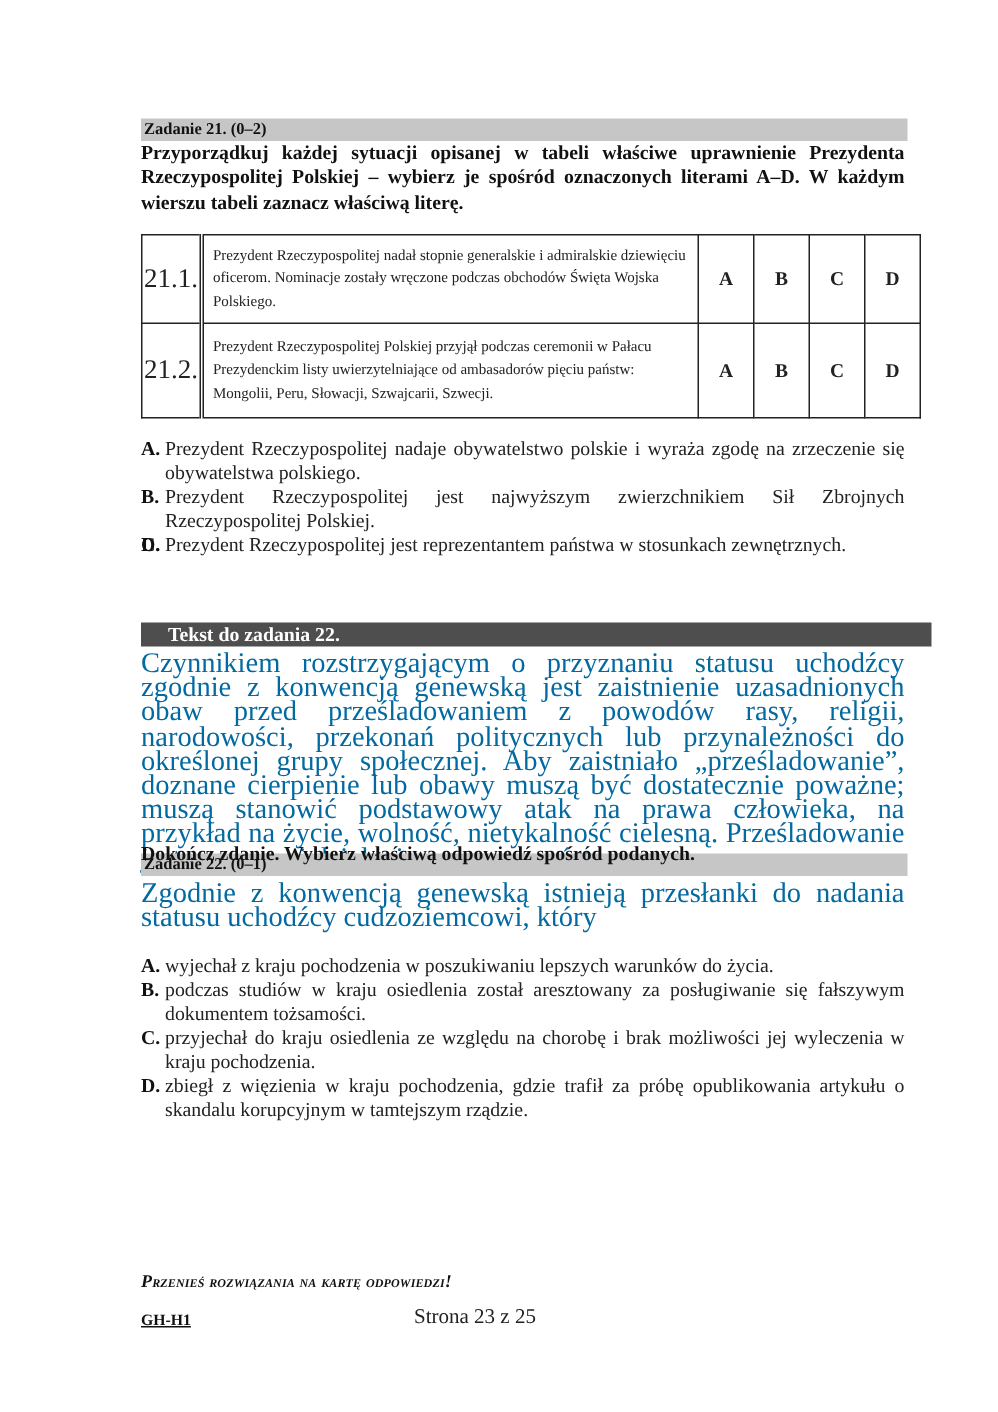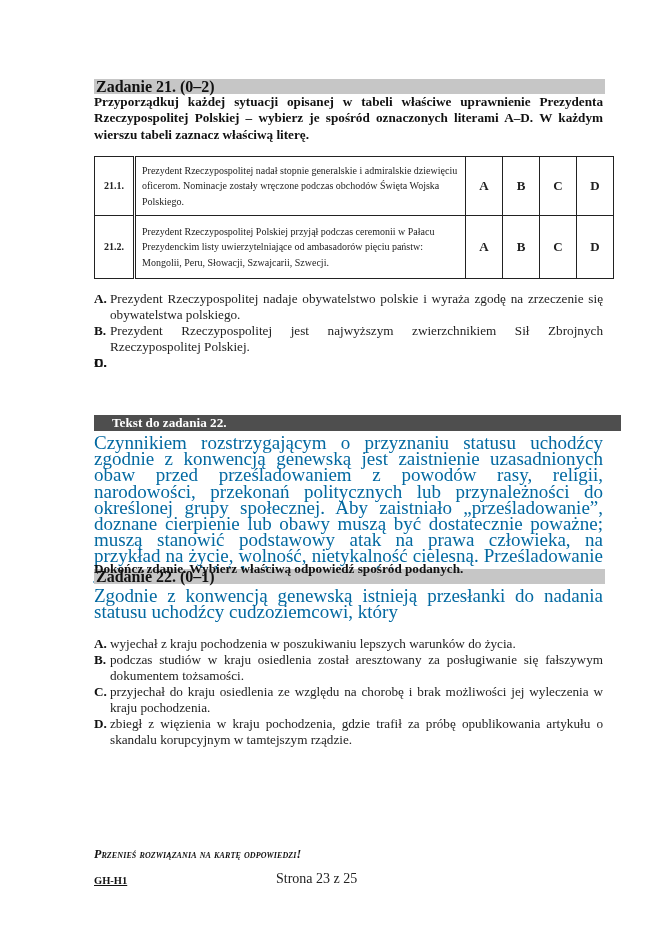--- a/index.html
+++ b/index.html
@@ -6,21 +6,21 @@
     body {
       width: 665px; height: 941px; position: relative; overflow: hidden;
       font-family: "Liberation Serif", "DejaVu Serif", serif;
       color: #1a1a1a;
     }
     .page { position: absolute; left: 94px; top: 0; width: 509px; }
     .abs { position: absolute; left: 0; width: 509px; }
 
     .bar-light {
       background: #c6c6c6; height: 15px; line-height: 15px;
-      font-weight: bold; font-size: 16px; padding-left: 2px;
+      font-weight: bold; font-size: 11px; padding-left: 2px;
       color: #111;
     }
     .bar-dark {
       background: #4e4e4e; height: 16px; line-height: 16px;
       font-weight: bold; font-size: 13.2px; padding-left: 18px;
       color: #ffffff;
     }
     .instr {
       font-weight: bold; font-size: 13.2px; line-height: 16.3px;
       text-align: justify; text-align-last: left; color: #111;
@@ -31,21 +31,21 @@
     .body-text.last-left { text-align-last: left; }
 
     table.match {
       border-collapse: collapse; width: 509px; table-layout: fixed;
     }
     table.match td {
       border: 1px solid #222; font-size: 10px; line-height: 15.4px;
       color: #222; vertical-align: middle;
     }
     table.match td.num {
-      width: 36px; font-weight: bold; text-align: center; font-size: 10px;
+      width: 36px; font-weight: normal; text-align: center; font-size: 18px;
       border-right: 3px double #222;
     }
     table.match td.desc { width: 319px; padding: 1px 4px 1px 6px; }
     table.match td.opt { width: 34px; text-align: center; font-weight: bold; font-size: 13px; }
     table.match tr.r1 td { height: 56px; }
     table.match tr.r2 td { height: 60px; }
 
     .opt-list .item {
       position: relative; padding-left: 16px; font-size: 13.2px; line-height: 16px;
       text-align: justify; text-align-last: left; color: #222;
@@ -98,20 +98,21 @@
     </div>
     <div class="item">
       <span class="letter">B.</span>
       <span>Prezydent Rzeczypospolitej jest najwyższym zwierzchnikiem Sił Zbrojnych Rzeczypospolitej Polskiej.</span>
     </div>
     <div class="item">
       <span class="letter">C.</span>
     </div>
     <div class="item">
       <span class="letter">D.</span>
+      <span>Prezydent Rzeczypospolitej jest reprezentantem państwa w stosunkach zewnętrznych.</span>
     </div>
   </div>
 
   <div class="abs bar-dark" style="top:415px;">Tekst do zadania 22.</div>
   <div class="abs body-text last-left" style="top:435px;">Czynnikiem rozstrzygającym o przyznaniu statusu uchodźcy zgodnie z konwencją genewską jest zaistnienie uzasadnionych obaw przed prześladowaniem z powodów rasy, religii, narodowości, przekonań politycznych lub przynależności do określonej grupy społecznej. Aby zaistniało „prześladowanie”, doznane cierpienie lub obawy muszą być dostatecznie poważne; muszą stanowić podstawowy atak na prawa człowieka, na przykład na życie, wolność, nietykalność cielesną. Prześladowanie jest zazwyczaj działaniem organu państwowego.</div>
 
   <div class="abs bar-light" style="top:545px;margin-top:24px;">Zadanie 22. (0–1)</div>
   <div class="abs instr" style="top:561px;">Dokończ zdanie. Wybierz właściwą odpowiedź spośród podanych.</div>
   <div class="abs body-text last-left" style="top:588px;">Zgodnie z konwencją genewską istnieją przesłanki do nadania statusu uchodźcy cudzoziemcowi, który</div>
 

